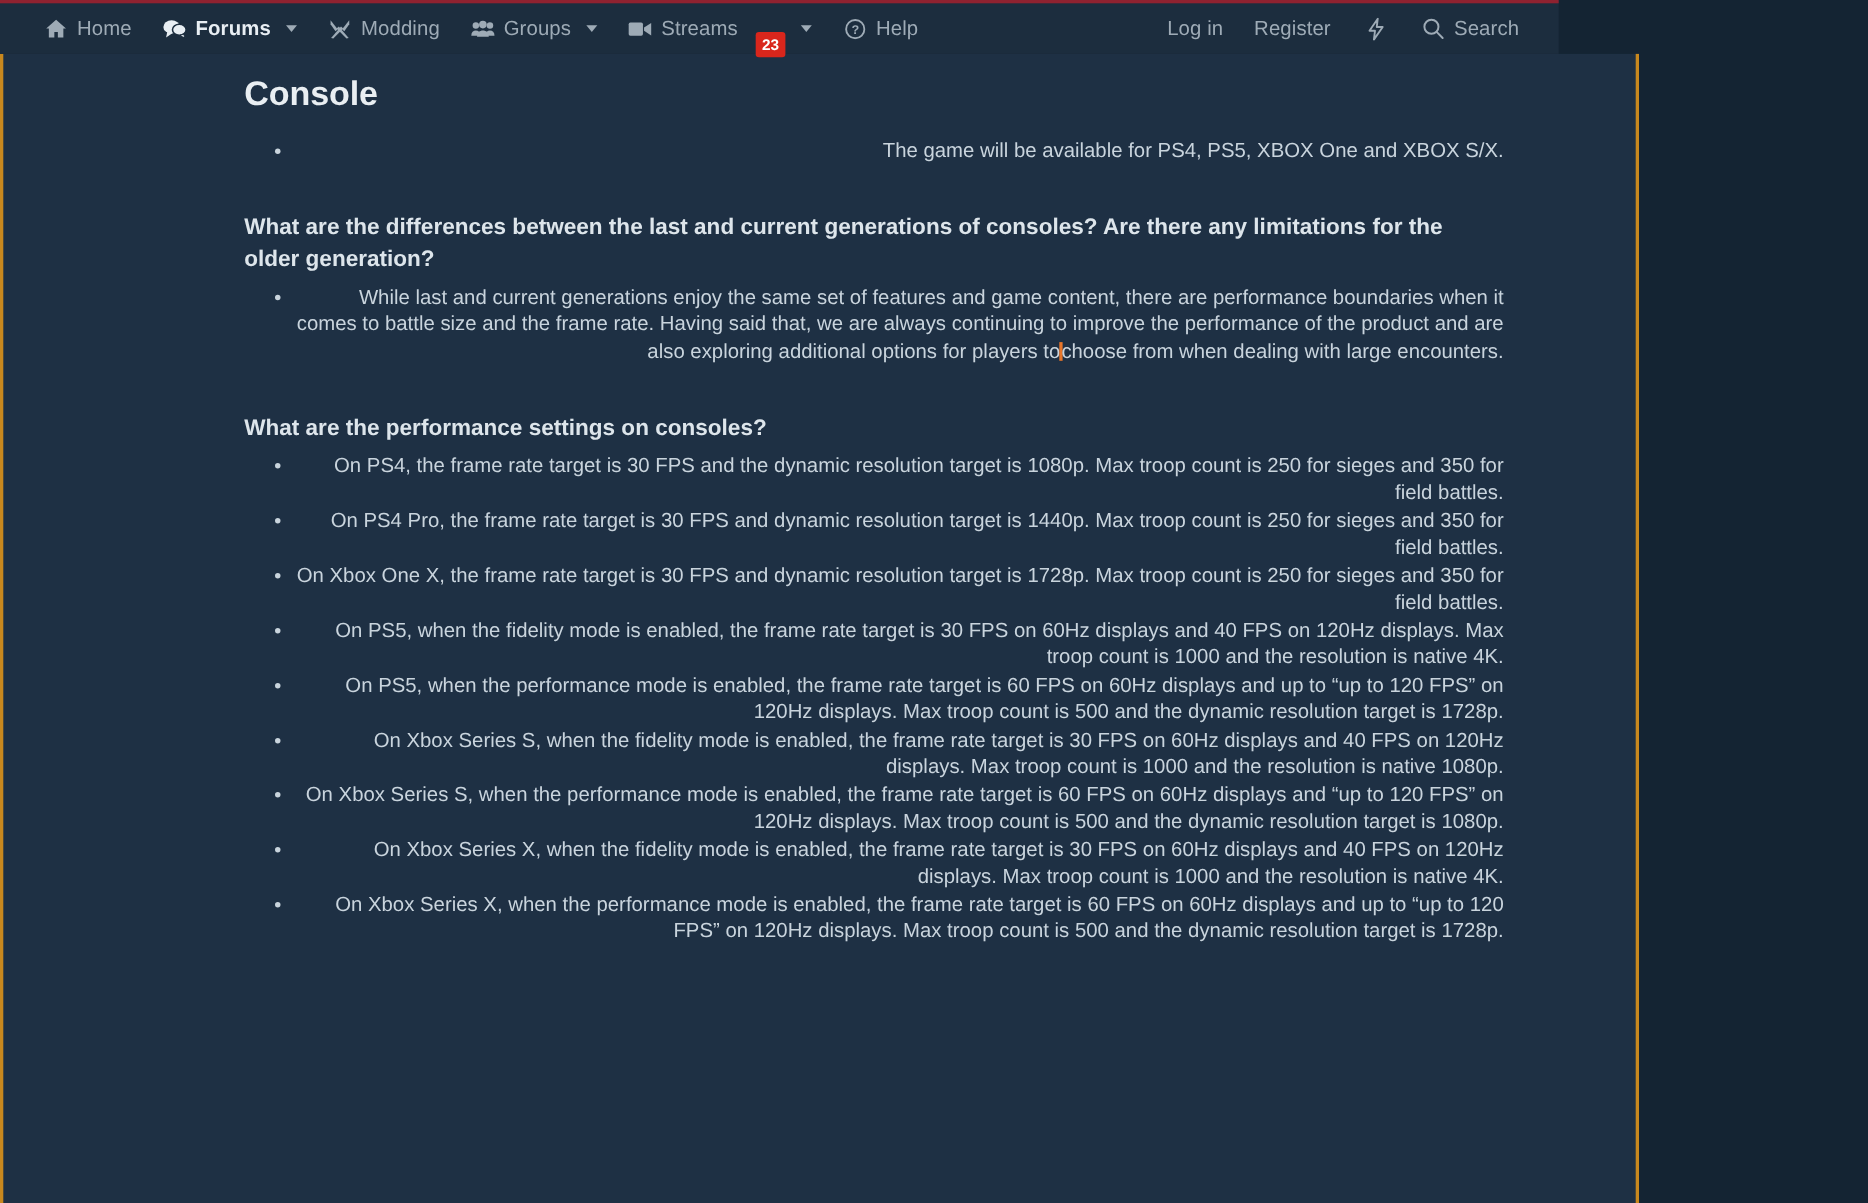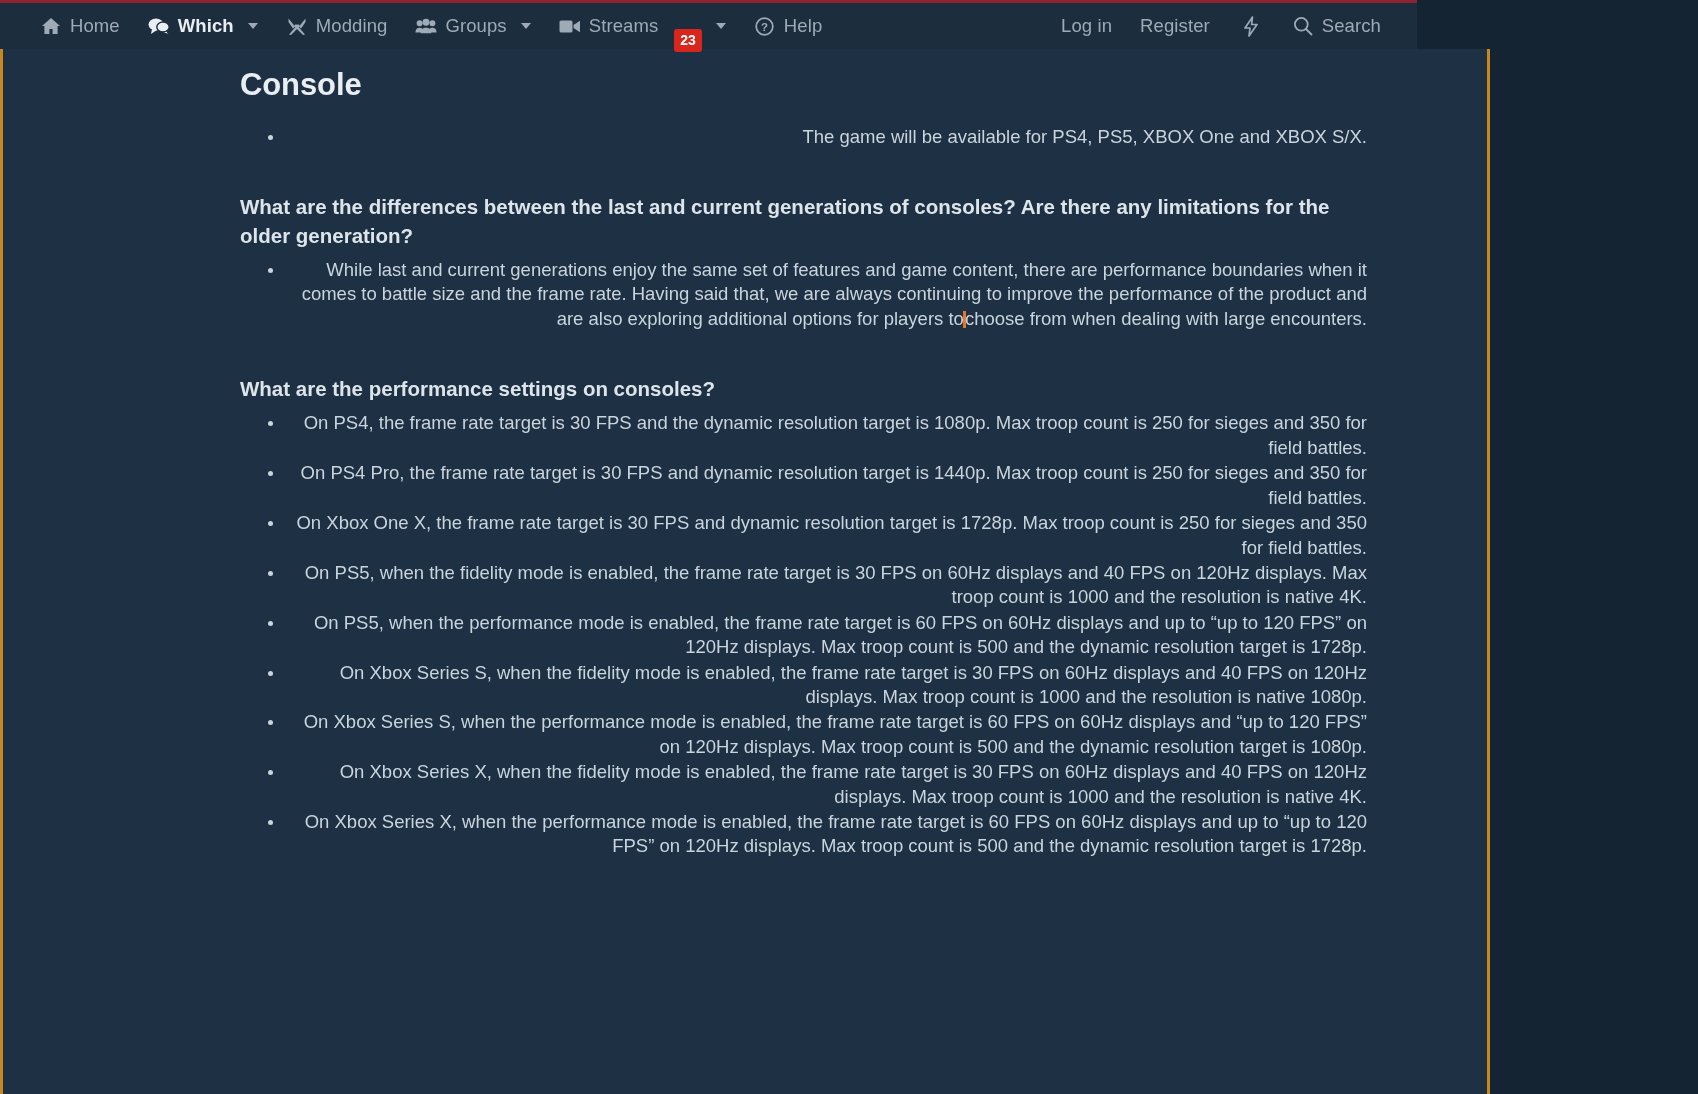--- a/index.html
+++ b/index.html
@@ -90,21 +90,20 @@
   }
 
   .nav-right .nav-item { font-size: 18.5px; color: #9eabb6; }
   .nav-right .icon-only { padding: 0 16px; }
 
   
   .article {
     position: relative;
     padding: 6px 120px 0 219px;
     color: #cfd9e1;
-    margin-left: 18px;
   }
   h1.page-title {
     font-size: 31px;
     font-weight: bold;
     color: #e9eef2;
     margin: 12px 0 22px 0;
     letter-spacing: -0.1px;
   }
   h2.q {
     font-size: 20.5px;
@@ -170,21 +169,21 @@
 
       <a class="nav-item active">
         <span class="nav-icon">
           <svg width="22" height="18" viewBox="0 0 22 18">
             <ellipse cx="8" cy="7.5" rx="7.5" ry="6" fill="#e8eef3"></ellipse>
             <path d="M4 12 L3 17 L9 13 Z" fill="#e8eef3"></path>
             <ellipse cx="15" cy="10" rx="6.2" ry="5" fill="#e8eef3" stroke="#1c2d3e" stroke-width="1.4"></ellipse>
             <path d="M19 14 L20.5 17.5 L15 15.5 Z" fill="#e8eef3" stroke="#1c2d3e" stroke-width="1"></path>
           </svg>
         </span>
-        <span class="lbl">Which</span>
+        <span class="lbl">Forums</span>
         <span class="caret"></span>
       </a>
 
       <a class="nav-item">
         <span class="nav-icon">
           <svg width="20" height="19" viewBox="0 0 20 19">
             <path d="M1.5 1.5 L8 9.5 L6 11.5 L1.5 5 Z" fill="#9eabb6"></path>
             <path d="M18.5 1.5 L12 9.5 L14 11.5 L18.5 5 Z" fill="#9eabb6"></path>
             <path d="M2 17.5 L11 7 L13 9 L4 18 Z" fill="#9eabb6"></path>
             <path d="M18 17.5 L9 7 L7 9 L16 18 Z" fill="#9eabb6"></path>

